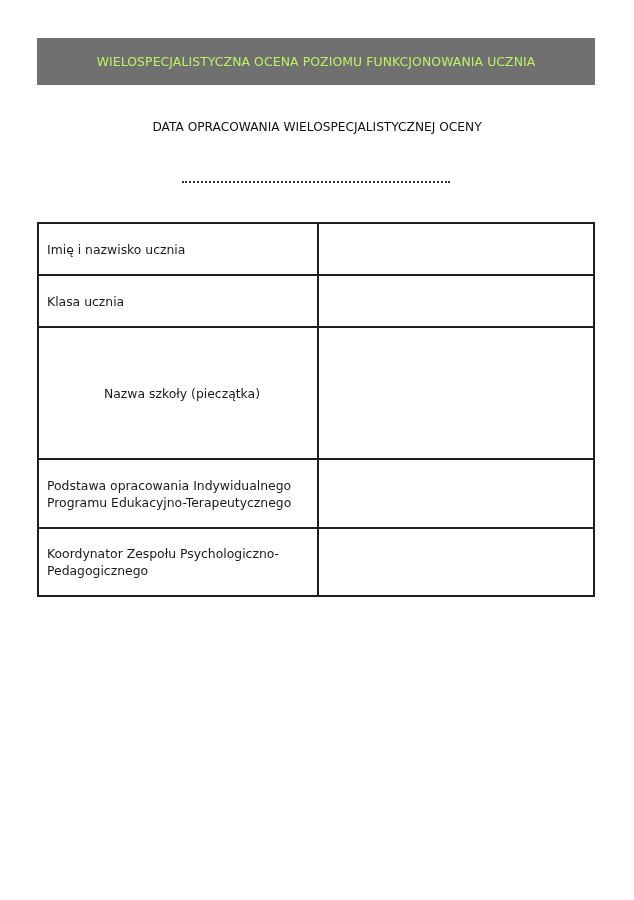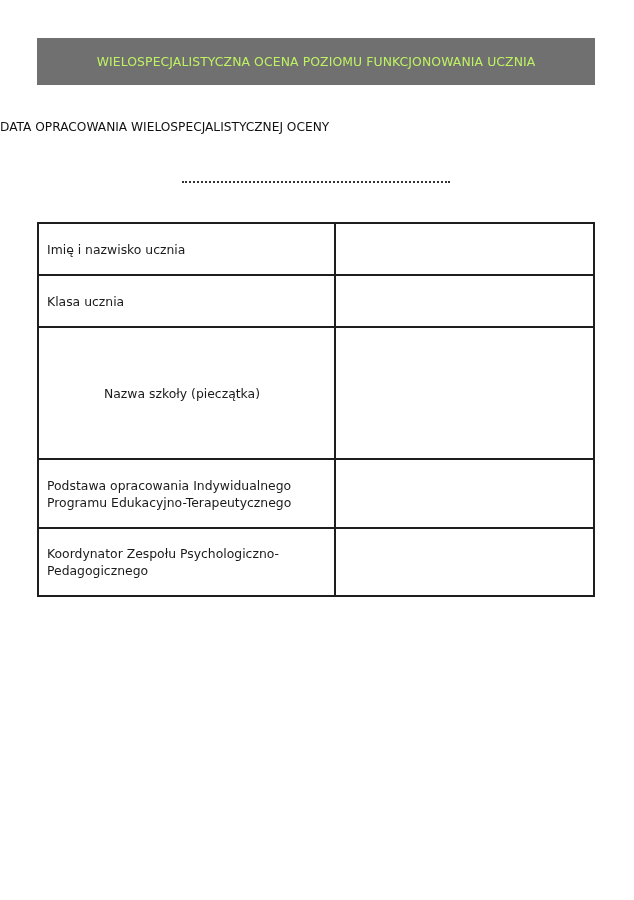--- a/index.html
+++ b/index.html
@@ -1,27 +1,27 @@
 <!DOCTYPE html>
 <html><head>
   <meta charset="utf-8">
   <style>
     html, body { margin: 0; padding: 0; background: #ffffff; }
     body { width: 634px; height: 900px; position: relative; overflow: hidden;
            font-family: "DejaVu Sans", "Liberation Sans", sans-serif; color: #1a1a1a; }
     .header-bar { position: absolute; left: 37px; top: 38px; width: 558px; height: 47px;
                   background: #707070; display: flex; align-items: center; justify-content: center; }
     .header-title { color: #bef264; font-size: 12.4px; letter-spacing: 0.1px; white-space: nowrap; }
-    .subtitle { position: absolute; left: 0; top: 118px; width: 634px; 
+    .subtitle { position: absolute; left: 0; top: 118px; width: 634px; text-align: center;
                 font-size: 12.2px; line-height: 18px; color: #111; font-weight: 500; }
     .dotted-line { position: absolute; left: 182px; top: 181px; width: 268px; height: 0;
                    border-bottom: 2px dotted #333; }
     .form-table { position: absolute; left: 37px; top: 222px; width: 558px;
                   border-collapse: collapse; table-layout: fixed; }
-    .form-table td { border: 2px solid #1e1e1e; padding: 0 17px 0 8px; vertical-align: middle;
+    .form-table td { border: 2px solid #1e1e1e; padding: 0 0 0 8px; vertical-align: middle;
                      font-size: 12.4px; line-height: 17px; color: #1a1a1a; }
     .form-table td.label-cell { width: 270px; }
     .form-table td.value-cell { padding: 0; }
   </style>
 </head>
 <body>
 
 <div class="header-bar">
   <span class="header-title">WIELOSPECJALISTYCZNA OCENA POZIOMU FUNKCJONOWANIA UCZNIA</span>
 </div>

